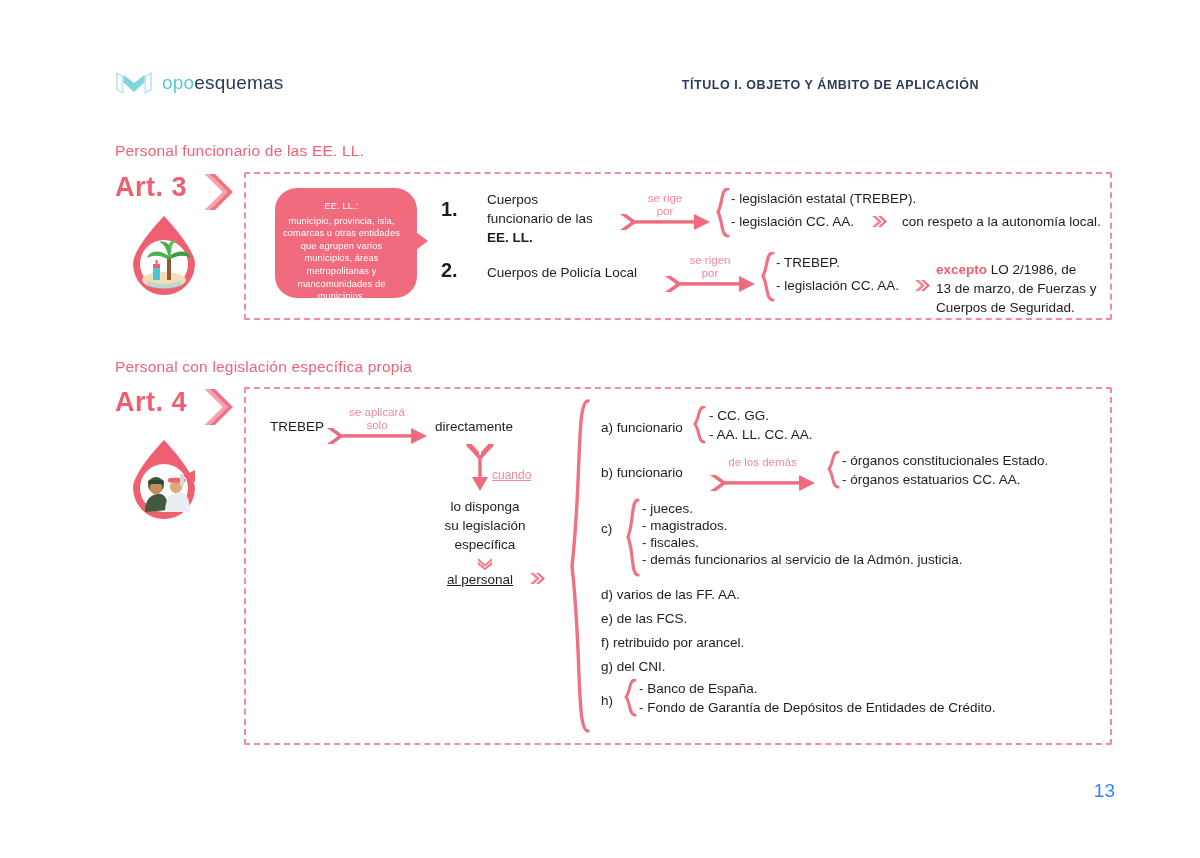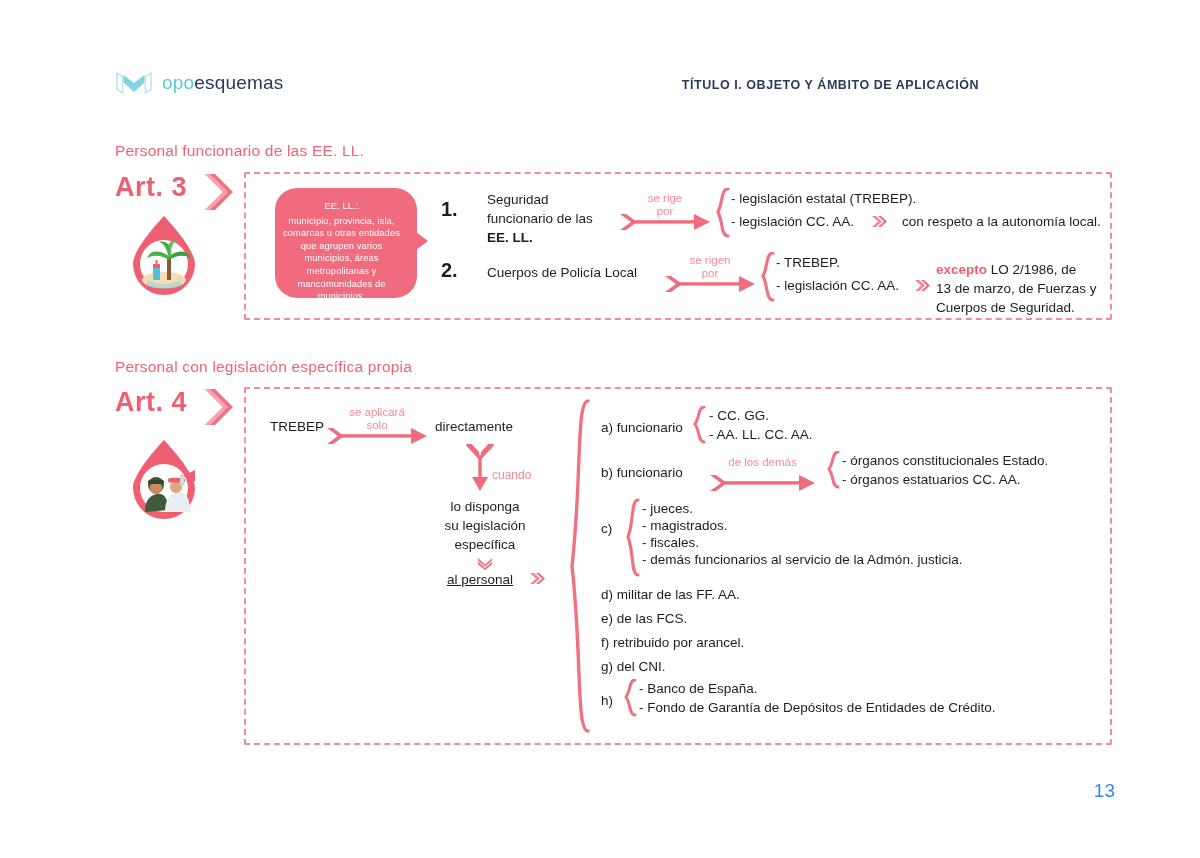--- a/index.html
+++ b/index.html
@@ -70,21 +70,21 @@
 
   
   .arrow-h { position: absolute; height: 34px; }
   .arrow-h .lbl {
     position: absolute; left: 0; right: 0; top: -4px;
     text-align: center; color: #f2899a; font-size: 11.5px; line-height: 12.5px;
   }
   .arrow-h svg { position: absolute; left: 0; bottom: 0; }
 
   .arrow-v { position: absolute; }
-  .arrow-v .lbl { position: absolute; left: 26px; top: 24px; color: #f2899a; font-size: 12px; }
+  .arrow-v .lbl { position: absolute; left: 26px; top: 24px; color: #f2899a; font-size: 12px; text-decoration: underline; }
   .chev-abs { position: absolute; width: 17px; height: 13px; }
   .chev-dn { position: absolute; width: 16px; height: 13px; }
 
   
   .brace { position: absolute; }
 
   .page-num { position: absolute; right: 85px; top: 780px; font-size: 19px; color: #3b82f6; }
 </style>
 </head>
 <body>
@@ -129,21 +129,21 @@
 
   <div class="frame" style="left:244px; top:172px; width:868px; height:148px;"></div>
 
   <div class="bubble" style="left:275px; top:188px; width:142px; height:110px;">
     <span class="bub-title">EE. LL.:</span>
     <span>municipio, provincia, isla, comarcas u otras entidades que agrupen varios municipios, áreas metropolitanas y mancomunidades de municipios.</span>
   </div>
 
   <div class="num" style="left:441px; top:198px;">1.</div>
   <div class="txt" style="left:487px; top:190px; width:125px;">
-    <span>Seguridad</span><br>
+    <span>Cuerpos</span><br>
     <span>funcionario de las</span><br>
     <span class="bold">EE. LL.</span>
   </div>
 
   <div class="arrow-h" style="left:620px; top:196px; width:90px;">
     <div class="lbl">
       <span>se rige</span><br>
       <span>por</span>
     </div>
     <svg width="90" height="16" viewBox="0 0 90 16">
@@ -291,21 +291,21 @@
 
   <div class="txt" style="left:601px; top:519px;">c)</div>
   <svg class="brace" style="left:625px; top:498px;" width="16" height="80" viewBox="0 0 16 80">
     <path d="M13 2 C6 2 9 23 3 39 C9 55 6 77 13 77" fill="none" stroke="#ef7183" stroke-width="3.2" stroke-linecap="round"></path>
   </svg>
   <div class="txt" style="left:642px; top:499px;">- jueces.</div>
   <div class="txt" style="left:642px; top:516px;">- magistrados.</div>
   <div class="txt" style="left:642px; top:533px;">- fiscales.</div>
   <div class="txt" style="left:642px; top:550px;">- demás funcionarios al servicio de la Admón. justicia.</div>
 
-  <div class="txt" style="left:601px; top:585px;">d) militar de las FF. AA.</div>
+  <div class="txt" style="left:601px; top:585px;">d) varios de las FF. AA.</div>
   <div class="txt" style="left:601px; top:609px;">e) de las FCS.</div>
   <div class="txt" style="left:601px; top:633px;">f) retribuido por arancel.</div>
   <div class="txt" style="left:601px; top:657px;">g) del CNI.</div>
 
   <div class="txt" style="left:601px; top:691px;">h)</div>
   <svg class="brace" style="left:623px; top:679px;" width="14" height="38" viewBox="0 0 14 38">
     <path d="M12 1 C6 1 8 11 3 18 C8 25 6 36 12 36" fill="none" stroke="#ef7183" stroke-width="3" stroke-linecap="round"></path>
   </svg>
   <div class="txt" style="left:639px; top:679px;">- Banco de España.</div>
   <div class="txt" style="left:639px; top:698px;">- Fondo de Garantía de Depósitos de Entidades de Crédito.</div>

